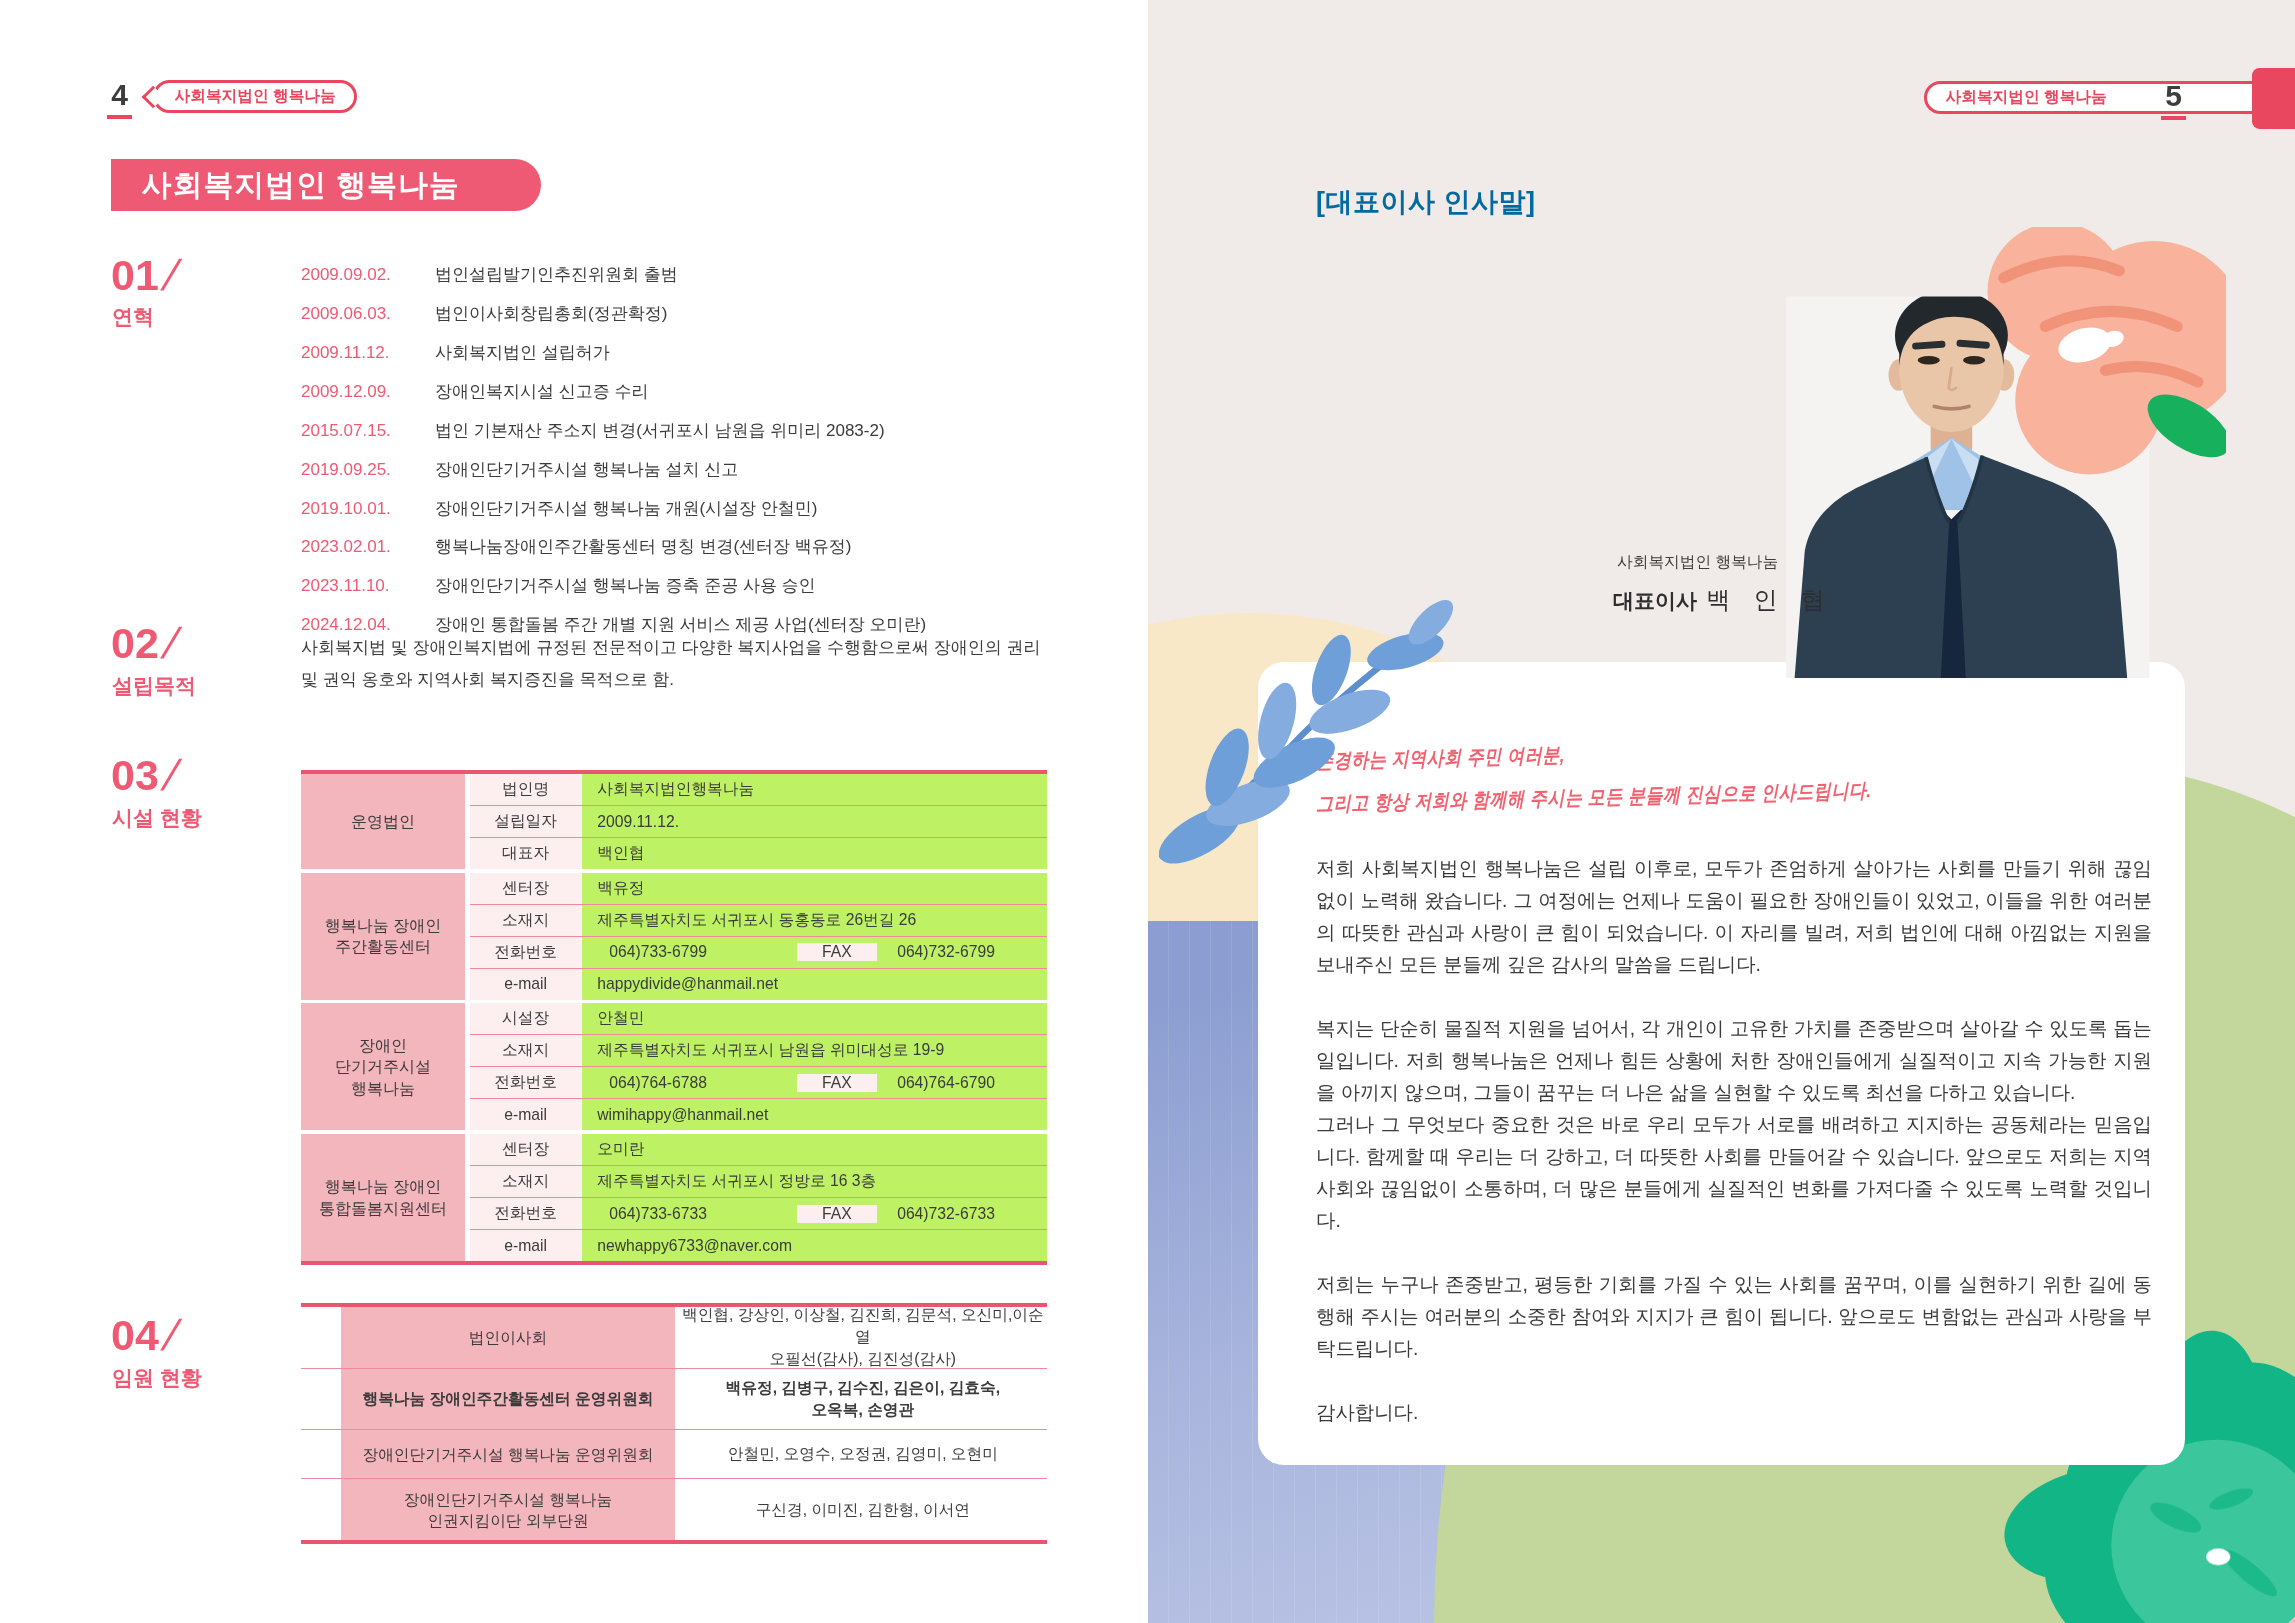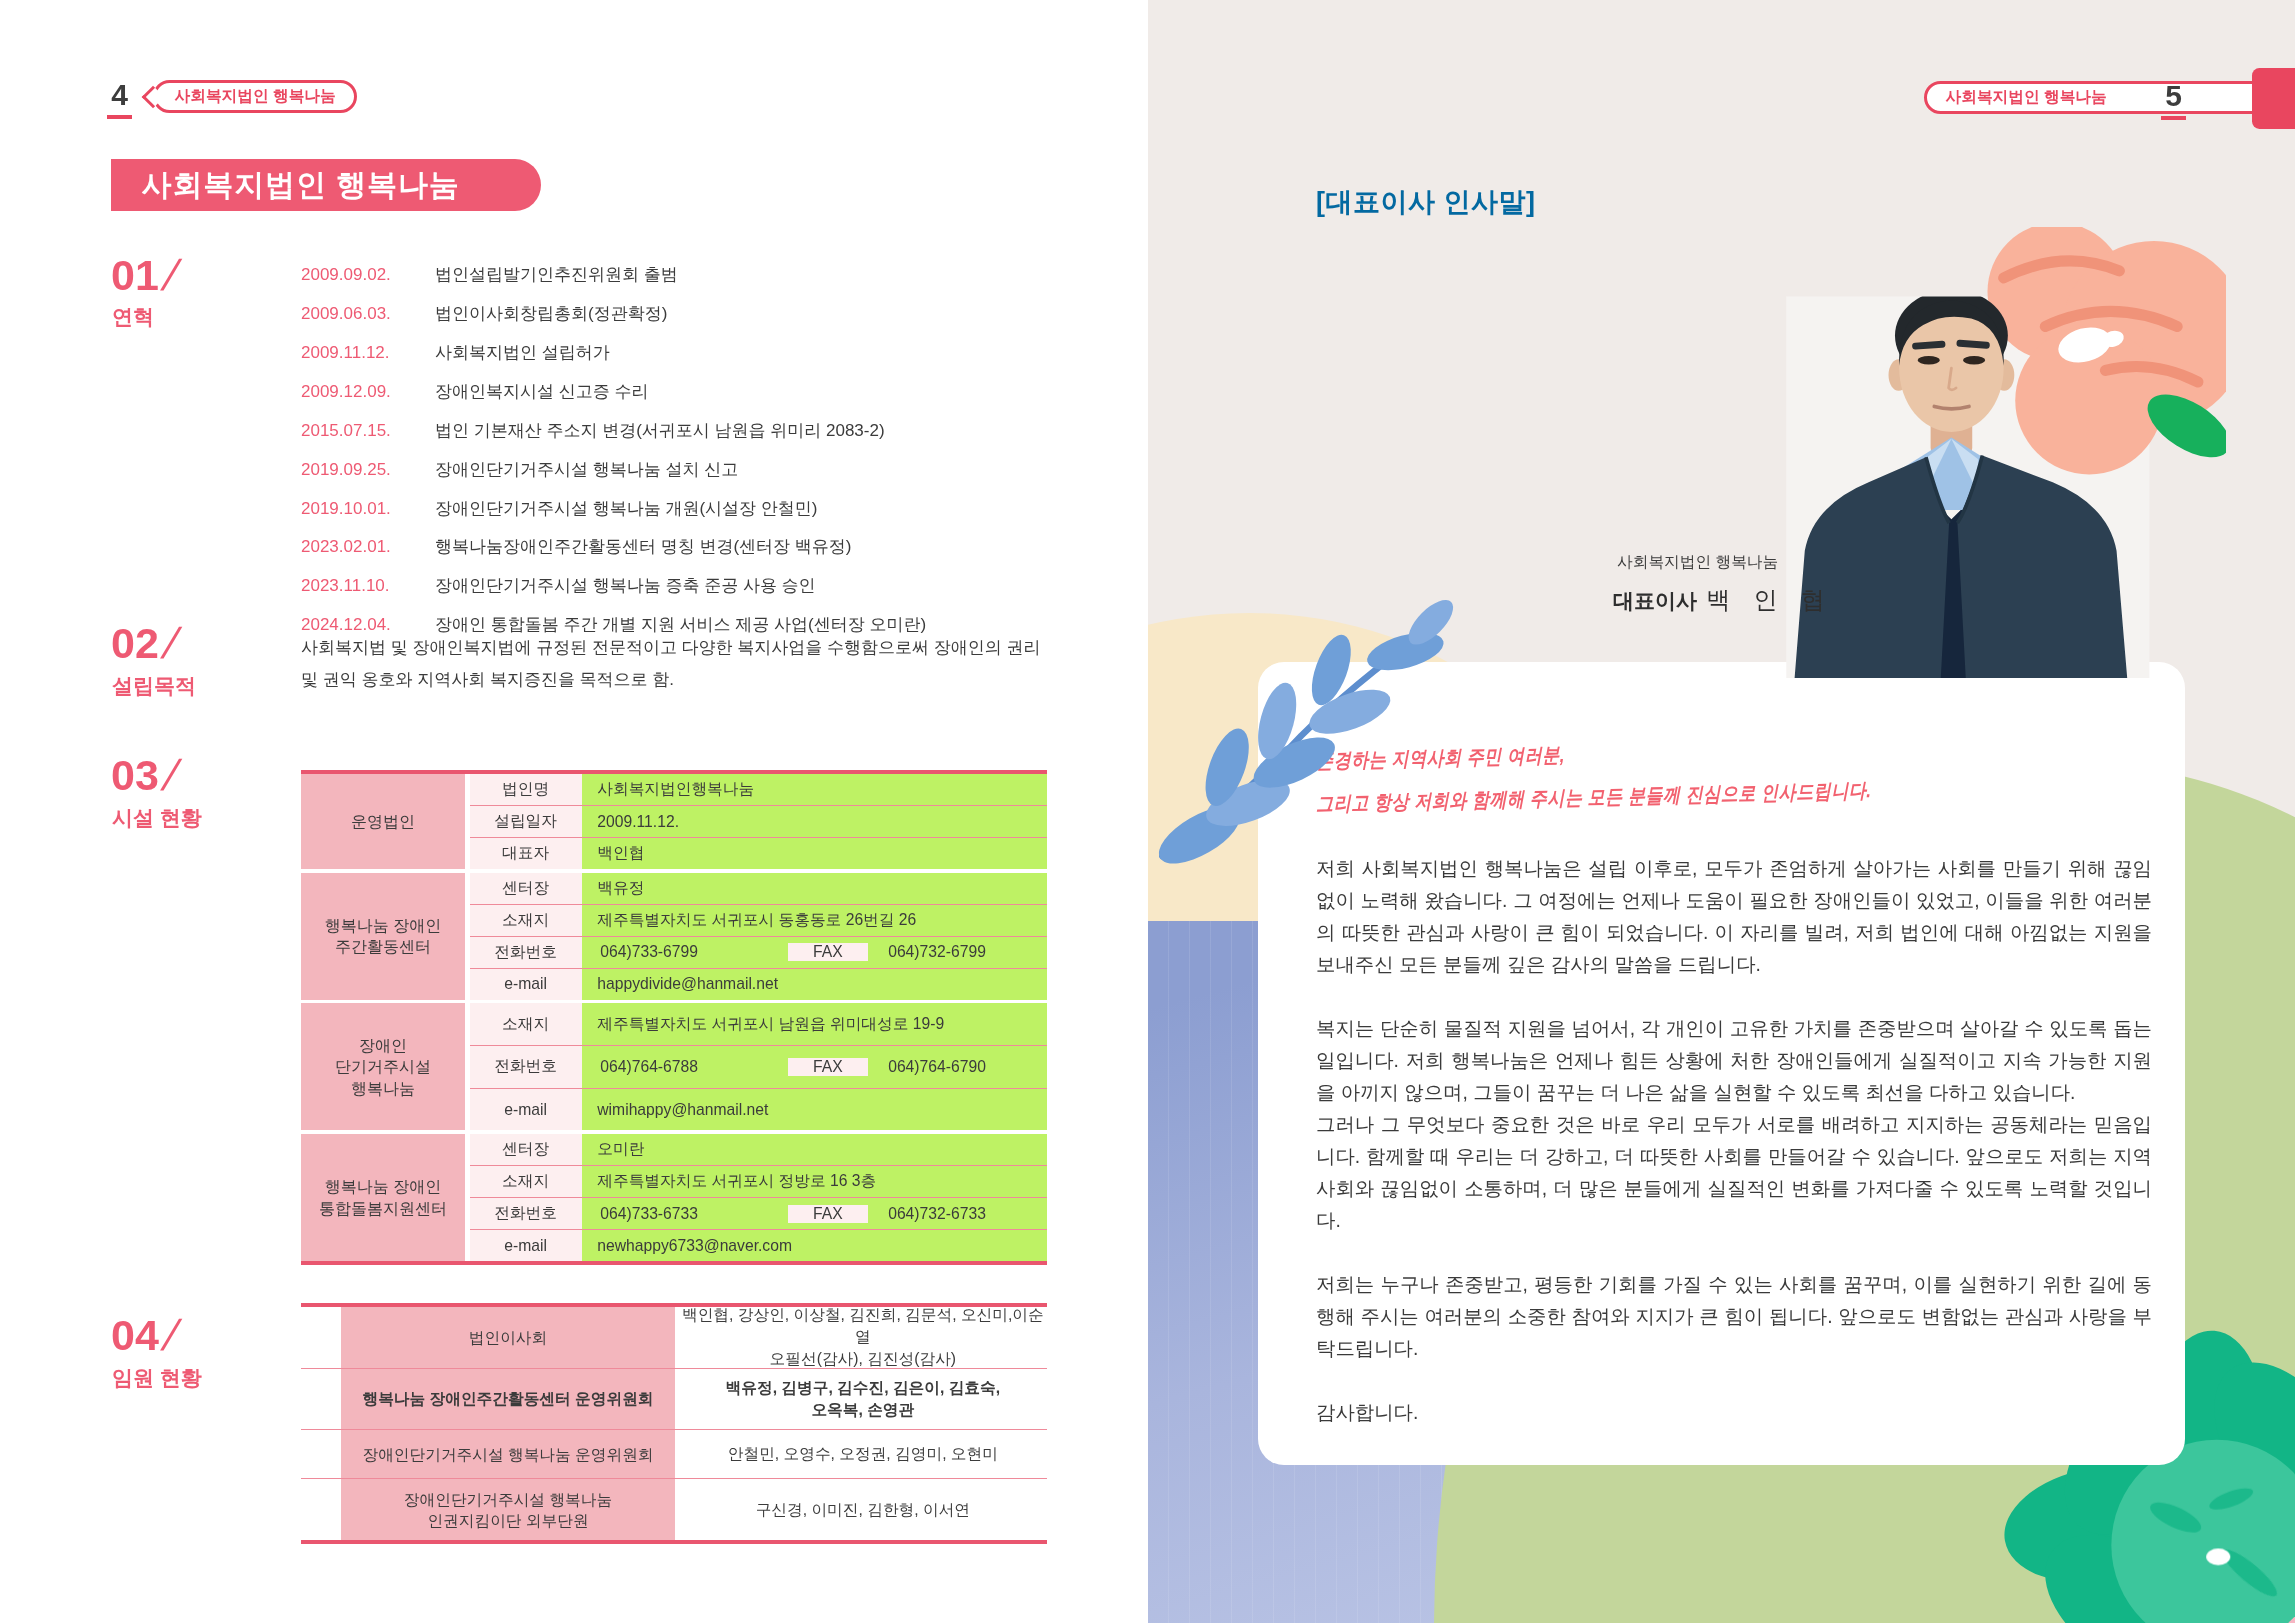--- a/index.html
+++ b/index.html
@@ -32,21 +32,21 @@
           border-top:4.2px solid #e9566f;border-bottom:4.2px solid #e9566f;
           display:flex;flex-direction:column;gap:3.7px;background:#fff;}
   .fgroup{display:flex;min-height:0;}
   .fgroup-label{width:164px;background:#f3b6bd;display:flex;align-items:center;justify-content:center;
           text-align:center;font-size:16px;white-space:pre-line;line-height:1.35;}
   .fgroup-rows{flex:1;margin-left:4.6px;display:flex;flex-direction:column;min-width:0;}
   .frow{flex:1;display:flex;min-height:0;}
   .frow + .frow{border-top:1.4px solid #ef8a9a;}
   .frow-label{width:112px;background:#fdeff0;display:flex;align-items:center;justify-content:center;font-size:15.7px;}
   .frow-value{flex:1;background:#bef264;display:flex;align-items:center;padding-left:15.7px;font-size:15.7px;}
-  .frow-value.split{padding-left:3px;}
+  .frow-value.split{padding-left:12px;}
   .cell-phone{width:183px;display:flex;align-items:center;padding-left:15.7px;}
   .cell-faxlabel{width:80px;margin-left:4.6px;background:#fdeff0;display:flex;align-items:center;justify-content:center;}
   .cell-faxval{flex:1;margin-left:4.6px;display:flex;align-items:center;padding-left:15.7px;}
 
   .etable{left:301px;top:1303px;width:746px;height:241px;box-sizing:border-box;
           border-top:4.2px solid #e9566f;border-bottom:4.2px solid #e9566f;
           display:flex;flex-direction:column;background:#fff;}
   .erow{display:flex;min-height:0;padding-left:40px;}
   .erow + .erow{border-top:1.4px solid #ef8a9a;}
   .erow-label{width:334px;background:#f3b6bd;display:flex;align-items:center;justify-content:center;
@@ -206,20 +206,24 @@
             </div>
         </div>
       </div>
 
       <div class="fgroup" style="flex:4;">
         <div class="fgroup-label">장애인
 단기거주시설
 행복나눔</div>
         <div class="fgroup-rows">
           <div class="frow">
+            <div class="frow-label">시설장</div>
+            <div class="frow-value">안철민</div>
+            </div>
+          <div class="frow">
             <div class="frow-label">소재지</div>
             <div class="frow-value">제주특별자치도 서귀포시 남원읍 위미대성로 19-9</div>
             </div>
           <div class="frow">
             <div class="frow-label">전화번호</div>
             <div class="frow-value split">
               <span class="cell-phone">064)764-6788</span>
               <span class="cell-faxlabel">FAX</span>
               <span class="cell-faxval">064)764-6790</span>
               </div>

